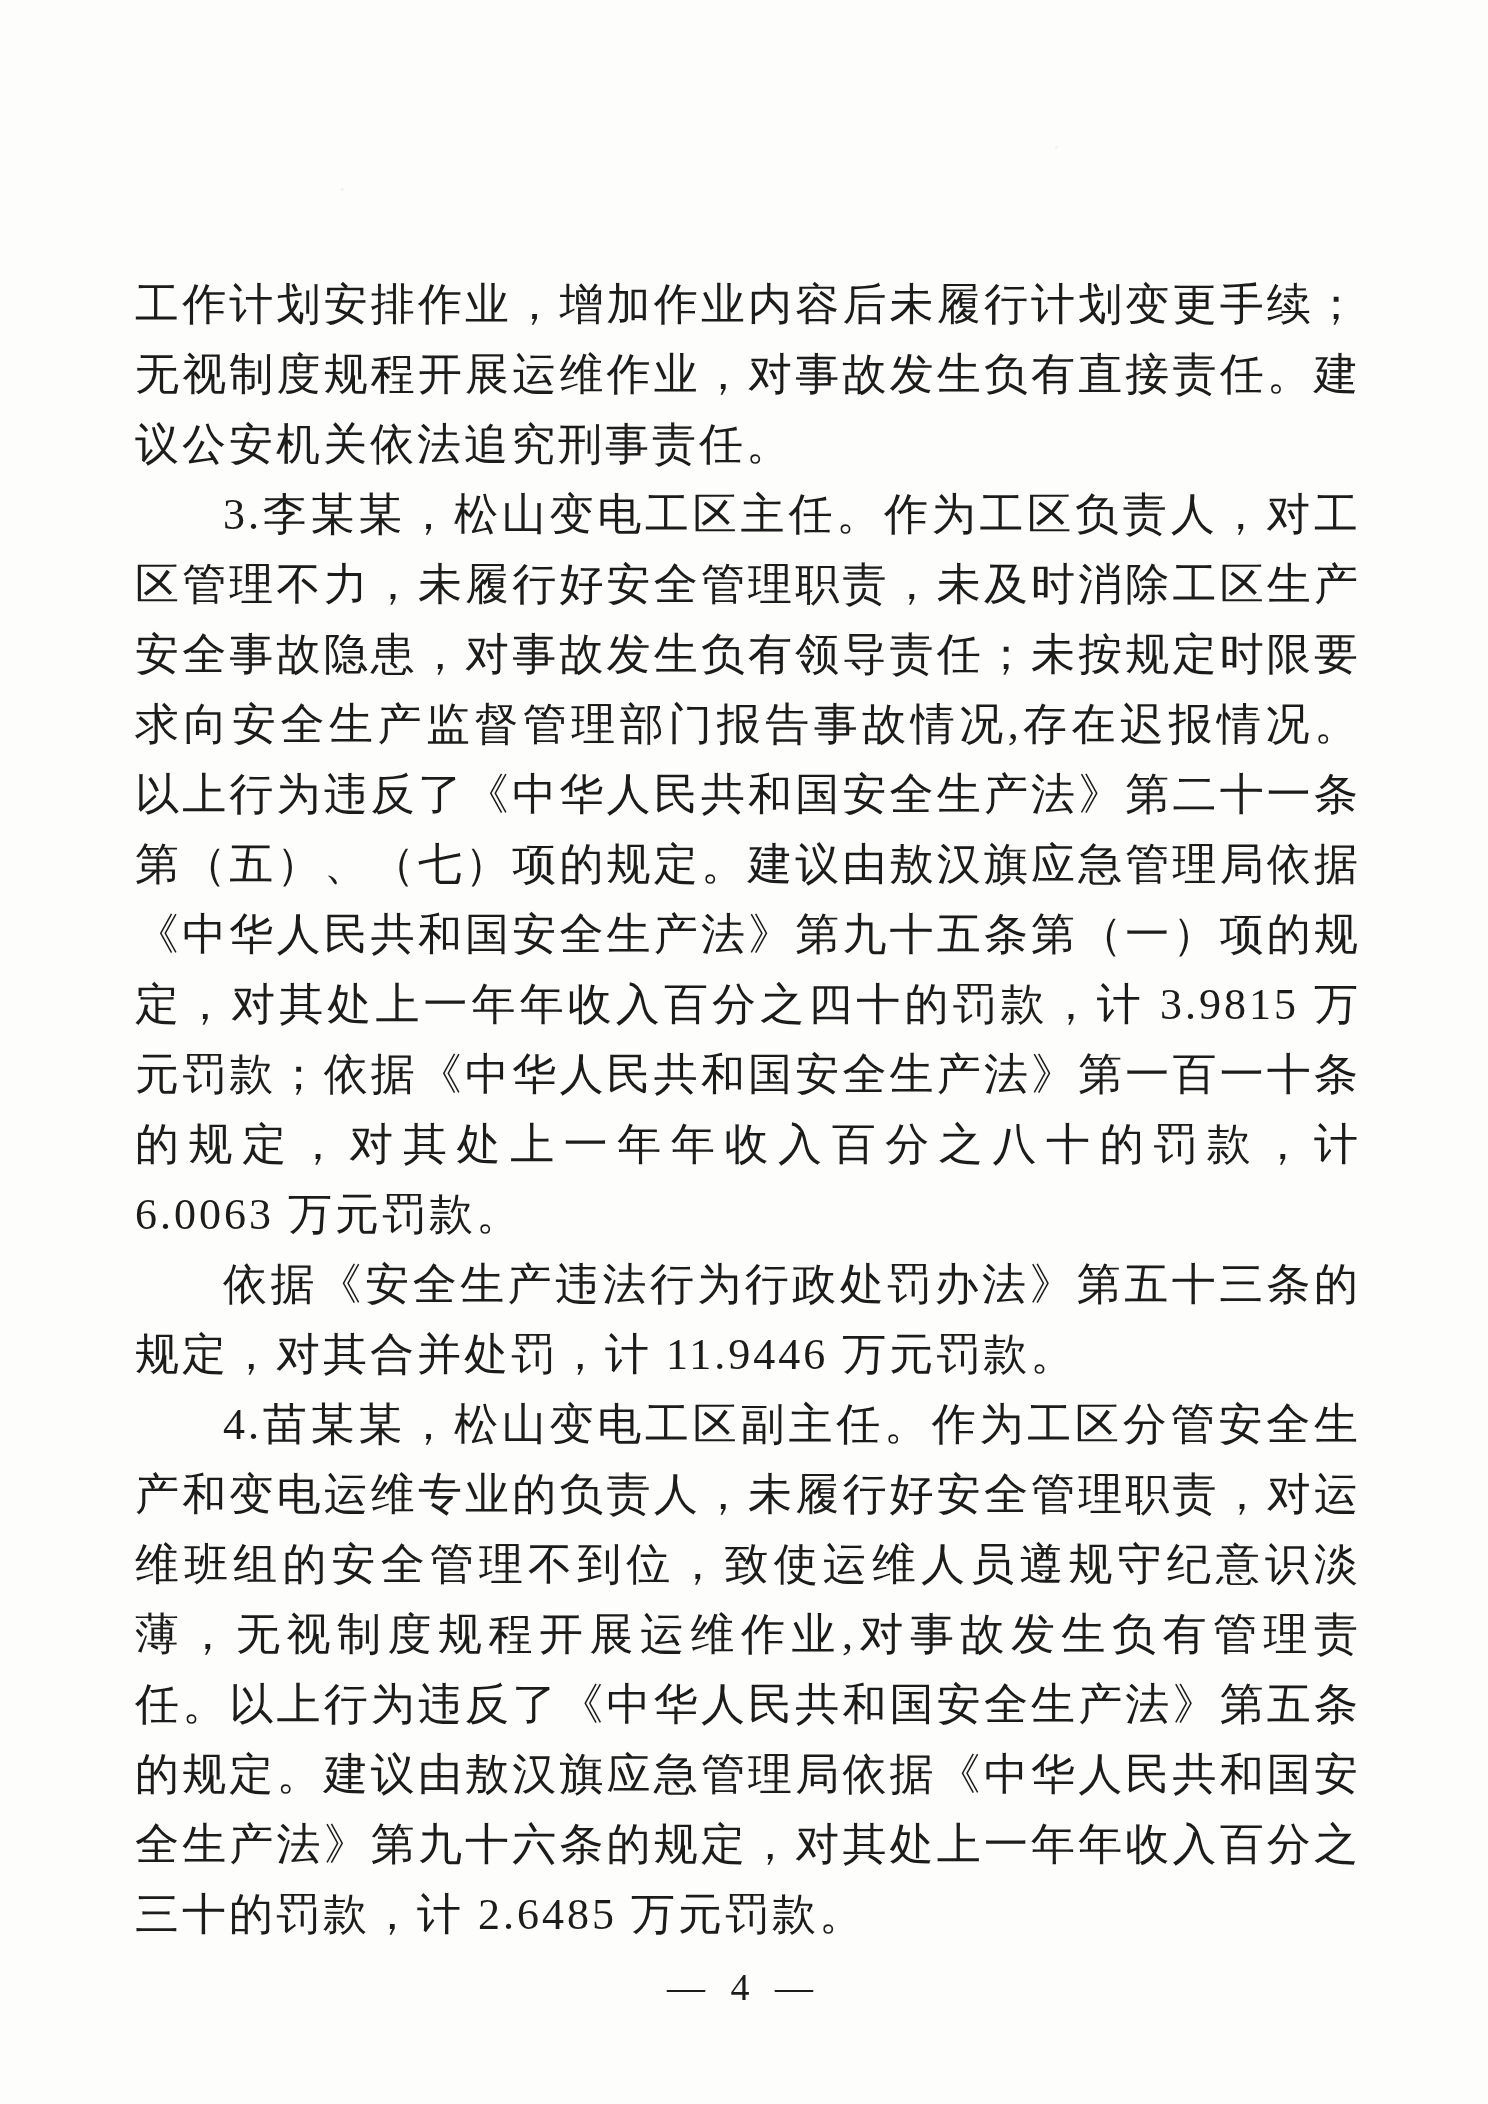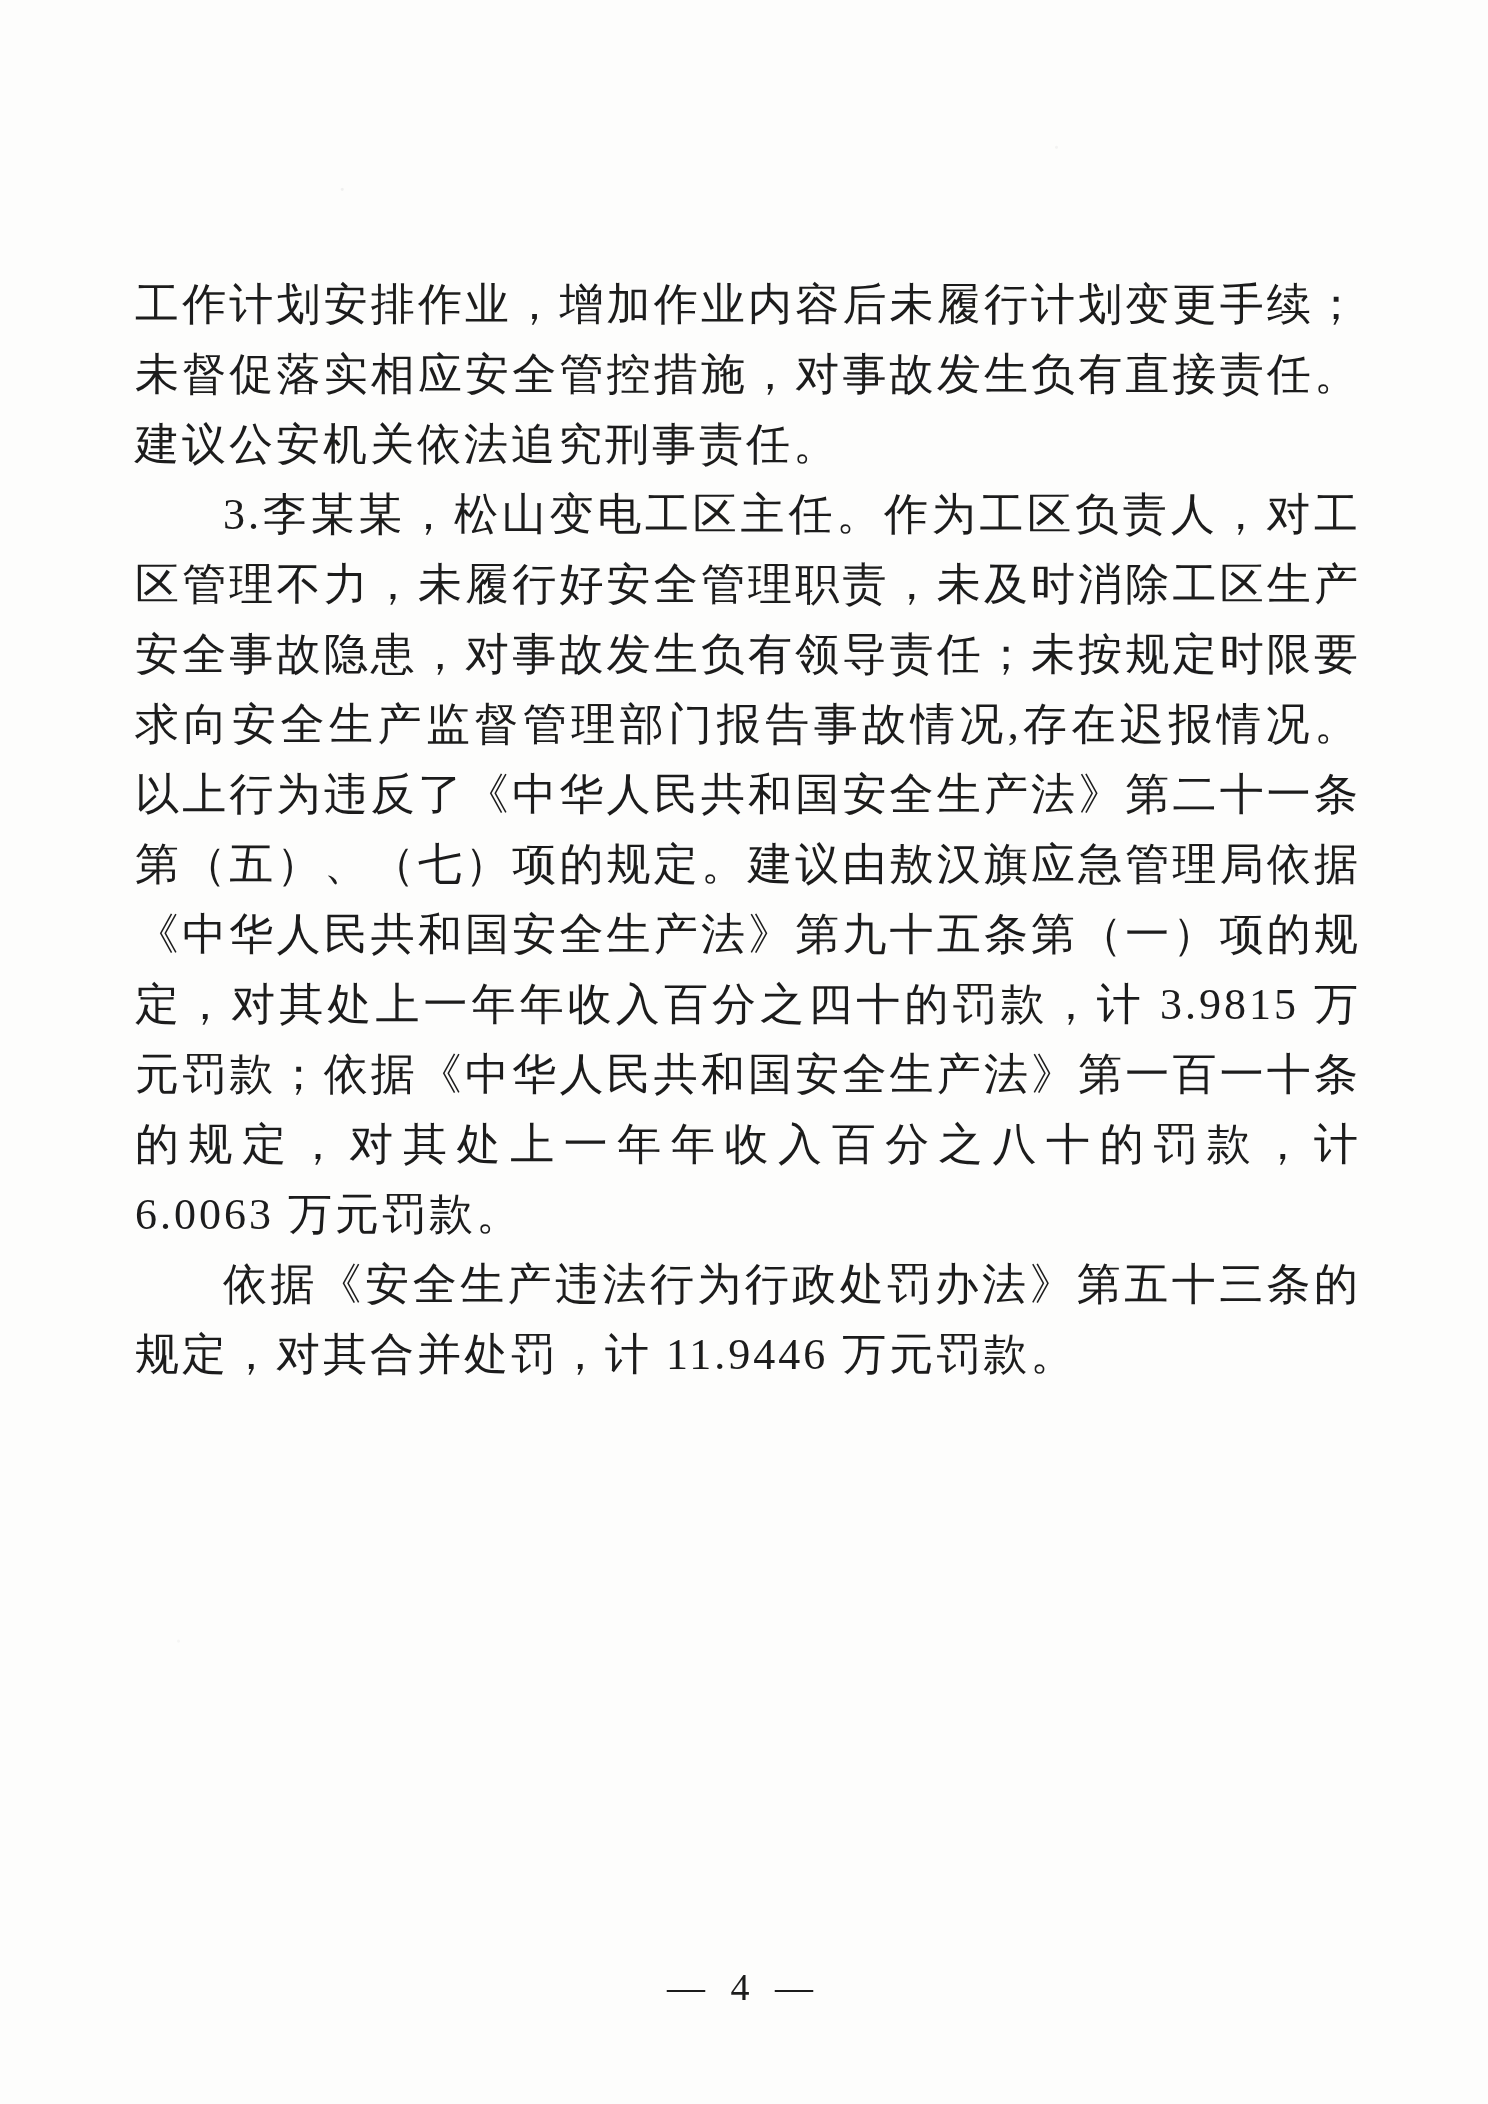--- a/index.html
+++ b/index.html
@@ -58,20 +58,21 @@
     letter-spacing: 8px;
     color: #1c1c1c;
   }
 </style>
 </head>
 <body>
 
 <div class="page">
 
   <div class="text-block">
-    <p class="para">工作计划安排作业，增加作业内容后未履行计划变更手续；未督促落实相应安全管控措施，对事故发生负有直接责任。建议公安机关依法追究刑事责任。</p>
+    <p class="para">工作计划安排作业，增加作业内容后未履行计划变更手续；无视制度规程开展运维作业，对事故发生负有直接责任。建议公安机关依法追究刑事责任。</p>
     <p class="para indent">3.李某某，松山变电工区主任。作为工区负责人，对工区管理不力，未履行好安全管理职责，未及时消除工区生产安全事故隐患，对事故发生负有领导责任；未按规定时限要求向安全生产监督管理部门报告事故情况,存在迟报情况。以上行为违反了《中华人民共和国安全生产法》第二十一条第（五）、（七）项的规定。建议由敖汉旗应急管理局依据《中华人民共和国安全生产法》第九十五条第（一）项的规定，对其处上一年年收入百分之四十的罚款，计 3.9815 万元罚款；依据《中华人民共和国安全生产法》第一百一十条的规定，对其处上一年年收入百分之八十的罚款，计 6.0063 万元罚款。</p>
     <p class="para indent">依据《安全生产违法行为行政处罚办法》第五十三条的规定，对其合并处罚，计 11.9446 万元罚款。</p>
+    <p class="para indent">4.苗某某，松山变电工区副主任。作为工区分管安全生产和变电运维专业的负责人，未履行好安全管理职责，对运维班组的安全管理不到位，致使运维人员遵规守纪意识淡薄，无视制度规程开展运维作业,对事故发生负有管理责任。以上行为违反了《中华人民共和国安全生产法》第五条的规定。建议由敖汉旗应急管理局依据《中华人民共和国安全生产法》第九十六条的规定，对其处上一年年收入百分之三十的罚款，计 2.6485 万元罚款。</p>
   </div>
 
   <div class="page-footer">— 4 —</div>
 
 </div>
 
 </body></html>

